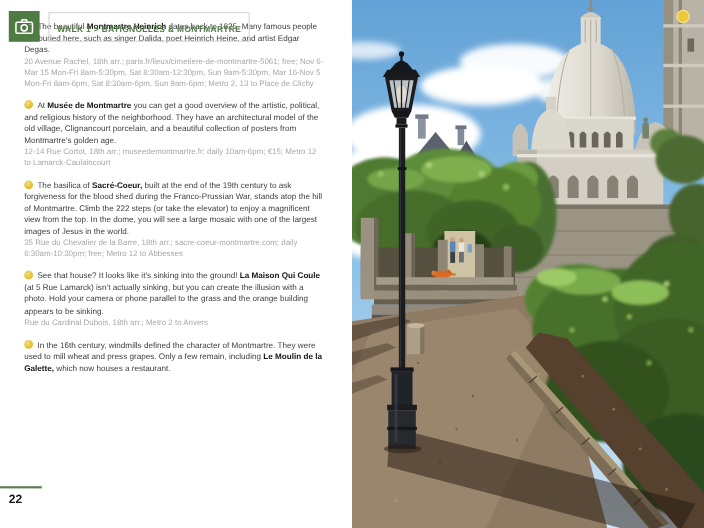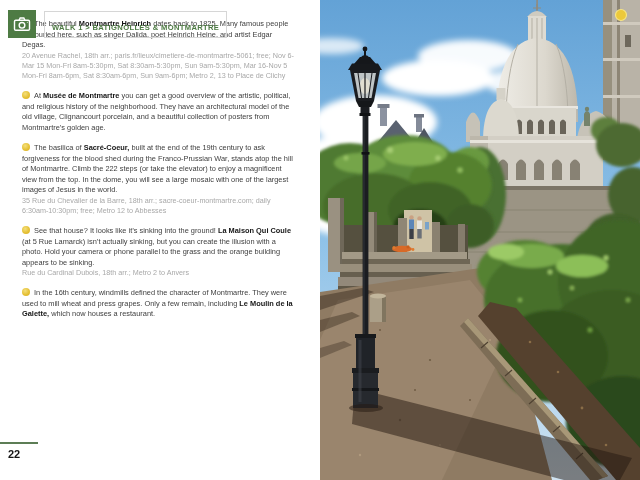--- a/index.html
+++ b/index.html
@@ -47,24 +47,25 @@
       </div>
       <div class="crumb-box">
         <span class="crumb">WALK 1 &gt; BATIGNOLLES &amp; MONTMARTRE</span>
       </div>
     </div>
 
 
     <div class="sights">
         <div class="sight">
           <p class="body"><span class="marker"></span><span>The beautiful </span><b>Montmartre Heinrich</b><span> dates back to 1825. Many famous people are buried here, such as singer Dalida, poet Heinrich Heine, and artist Edgar Degas.</span></p>
-          <p class="details">20 Avenue Rachel, 18th arr.; paris.fr/lieux/cimetiere-de-montmartre-5061; free; Nov 6-Mar 15 Mon-Fri 8am-5:30pm, Sat 8:30am-5:30pm, Sun 9am-5:30pm, Mar 16-Nov 5 Mon-Fri 8am-6pm, Sat 8:30am-6pm, Sun 9am-6pm; Metro 2, 13 to Place de Clichy</p>
+          <p class="details">20 Avenue Rachel, 18th arr.; paris.fr/lieux/cimetiere-de-montmartre-5061; free; Nov 6-Mar 15 Mon-Fri 8am-5:30pm, Sat 8:30am-12:30pm, Sun 9am-5:30pm, Mar 16-Nov 5 Mon-Fri 8am-6pm, Sat 8:30am-6pm, Sun 9am-6pm; Metro 2, 13 to Place de Clichy</p>
         </div>
         <div class="sight">
           <p class="body"><span class="marker"></span><span>At </span><b>Musée de Montmartre</b><span> you can get a good overview of the artistic, political, and religious history of the neighborhood. They have an architectural model of the old village, Clignancourt porcelain, and a beautiful collection of posters from Montmartre’s golden age.</span></p>
+          <p class="details">12-14 Rue Cortot, 18th arr.; museedemontmartre.fr; daily 10am-6pm; €15; Metro 12 to Lamarck-Caulaincourt</p>
         </div>
         <div class="sight">
           <p class="body"><span class="marker"></span><span>The basilica of </span><b>Sacré-Coeur,</b><span> built at the end of the 19th century to ask forgiveness for the blood shed during the Franco-Prussian War, stands atop the hill of Montmartre.  Climb the 222 steps (or take the elevator) to enjoy a magnificent view from the top. In the dome, you will see a large mosaic with one of the largest images of Jesus in the world.</span></p>
           <p class="details">35 Rue du Chevalier de la Barre, 18th arr.; sacre-coeur-montmartre.com; daily 6:30am-10:30pm; free; Metro 12 to Abbesses</p>
         </div>
         <div class="sight">
           <p class="body"><span class="marker"></span><span>See that house? It looks like it’s sinking into the ground! </span><b>La Maison Qui Coule</b><span> (at 5 Rue Lamarck) isn’t actually sinking, but you can create the illusion with a photo. Hold your camera or phone parallel to the grass and the orange building appears to be sinking.</span></p>
           <p class="details">Rue du Cardinal Dubois, 18th arr.; Metro 2 to Anvers</p>
         </div>
         <div class="sight">

